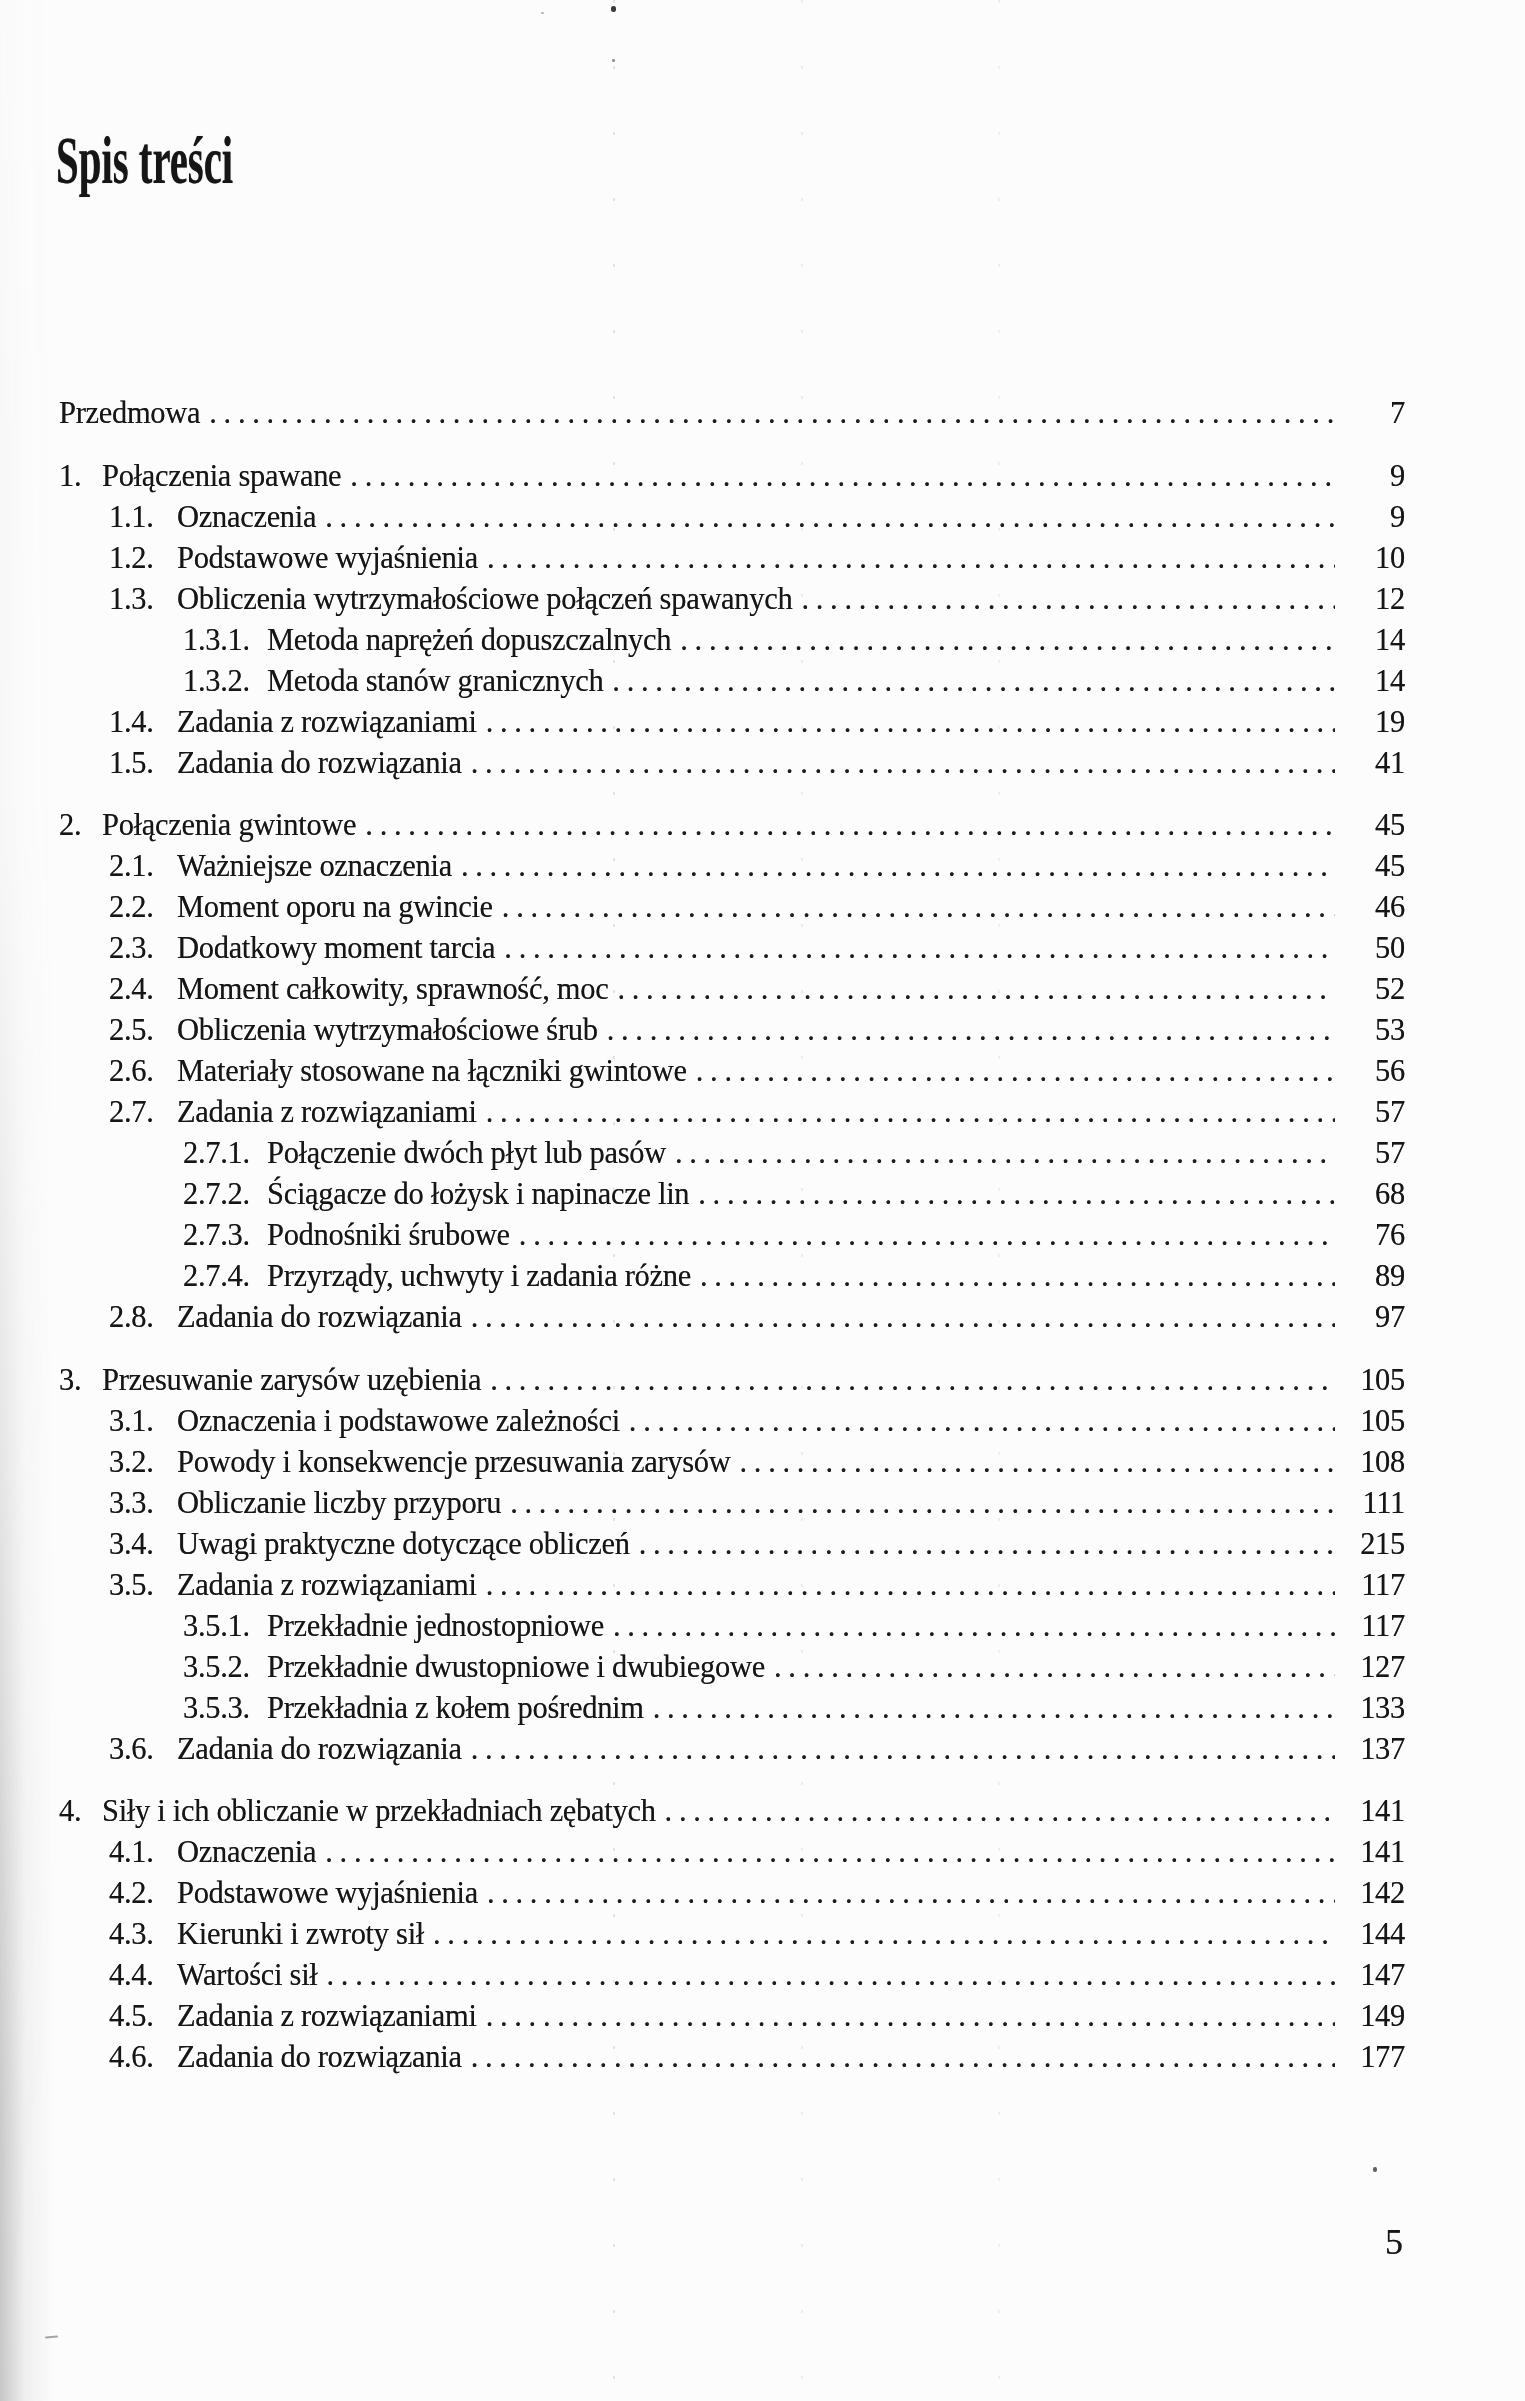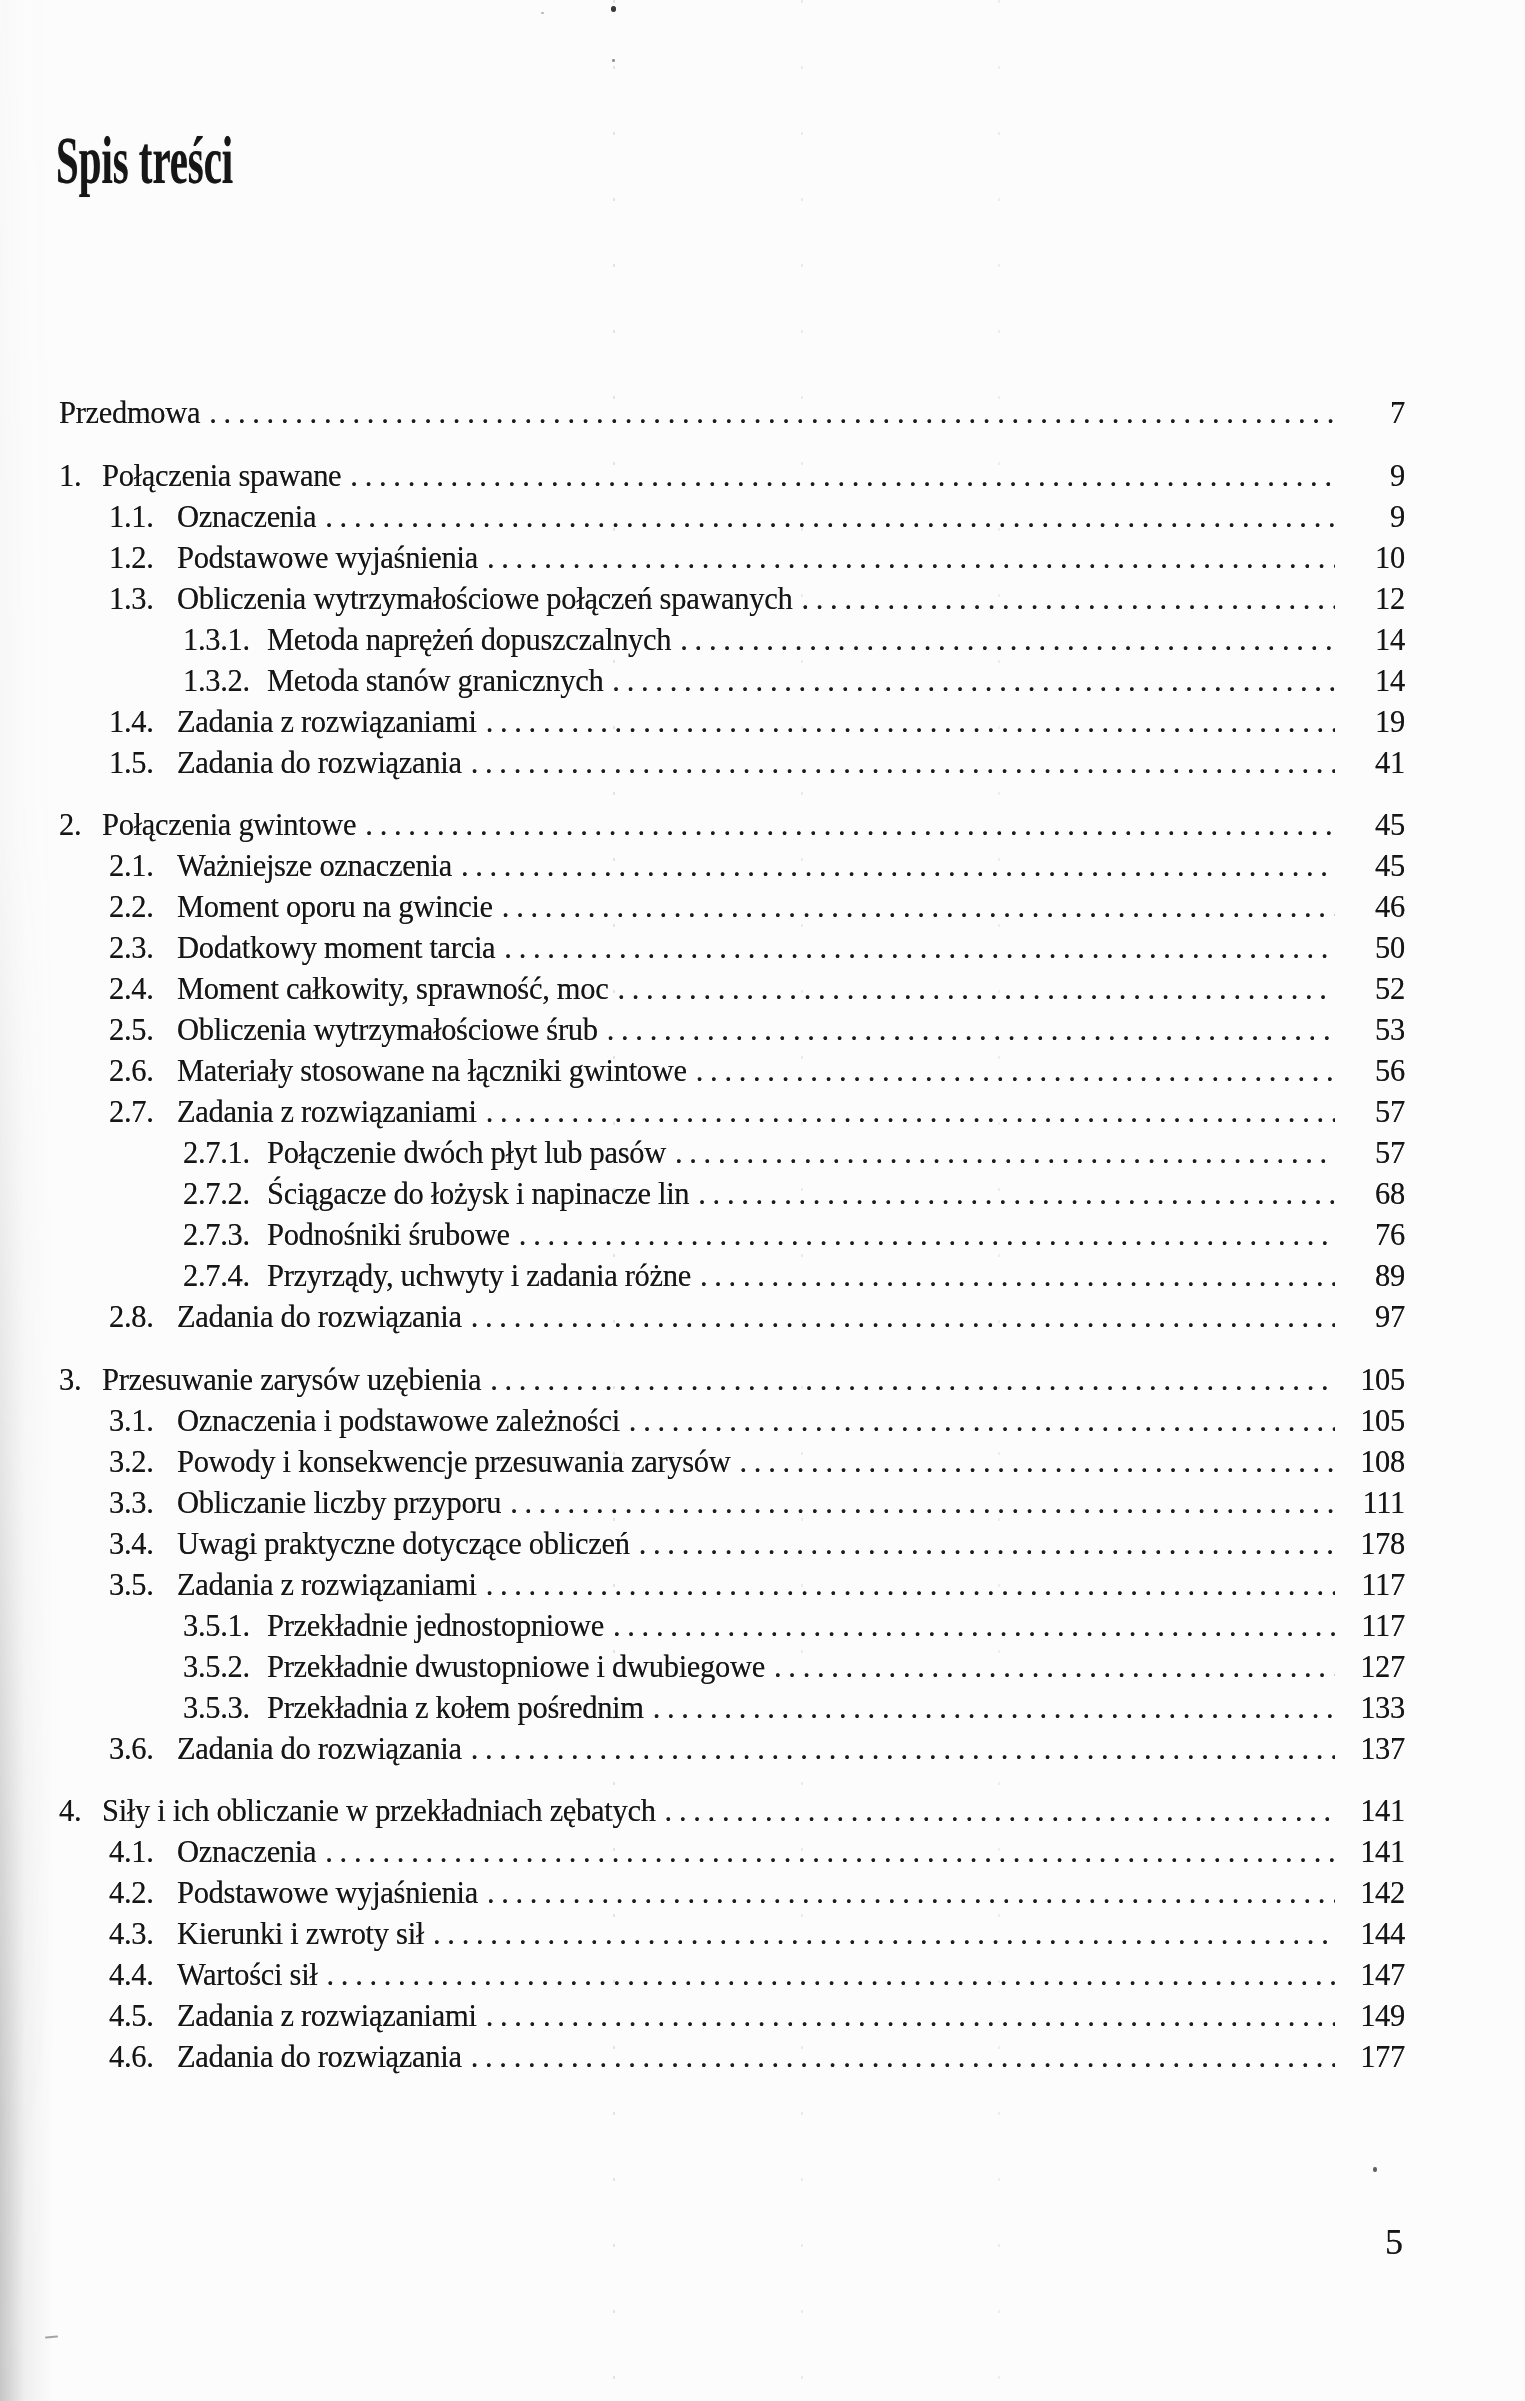--- a/index.html
+++ b/index.html
@@ -233,21 +233,21 @@
     <div class="row lvl1">
       <span class="num">3.3.</span>
       <span class="label">Obliczanie liczby przyporu</span>
       <span class="dots"></span>
       <span class="pg">111</span>
     </div>
     <div class="row lvl1">
       <span class="num">3.4.</span>
       <span class="label">Uwagi praktyczne dotyczące obliczeń</span>
       <span class="dots"></span>
-      <span class="pg">178</span>
+      <span class="pg">215</span>
     </div>
     <div class="row lvl1">
       <span class="num">3.5.</span>
       <span class="label">Zadania z rozwiązaniami</span>
       <span class="dots"></span>
       <span class="pg">117</span>
     </div>
     <div class="row lvl2">
       <span class="num">3.5.1.</span>
       <span class="label">Przekładnie jednostopniowe</span>

